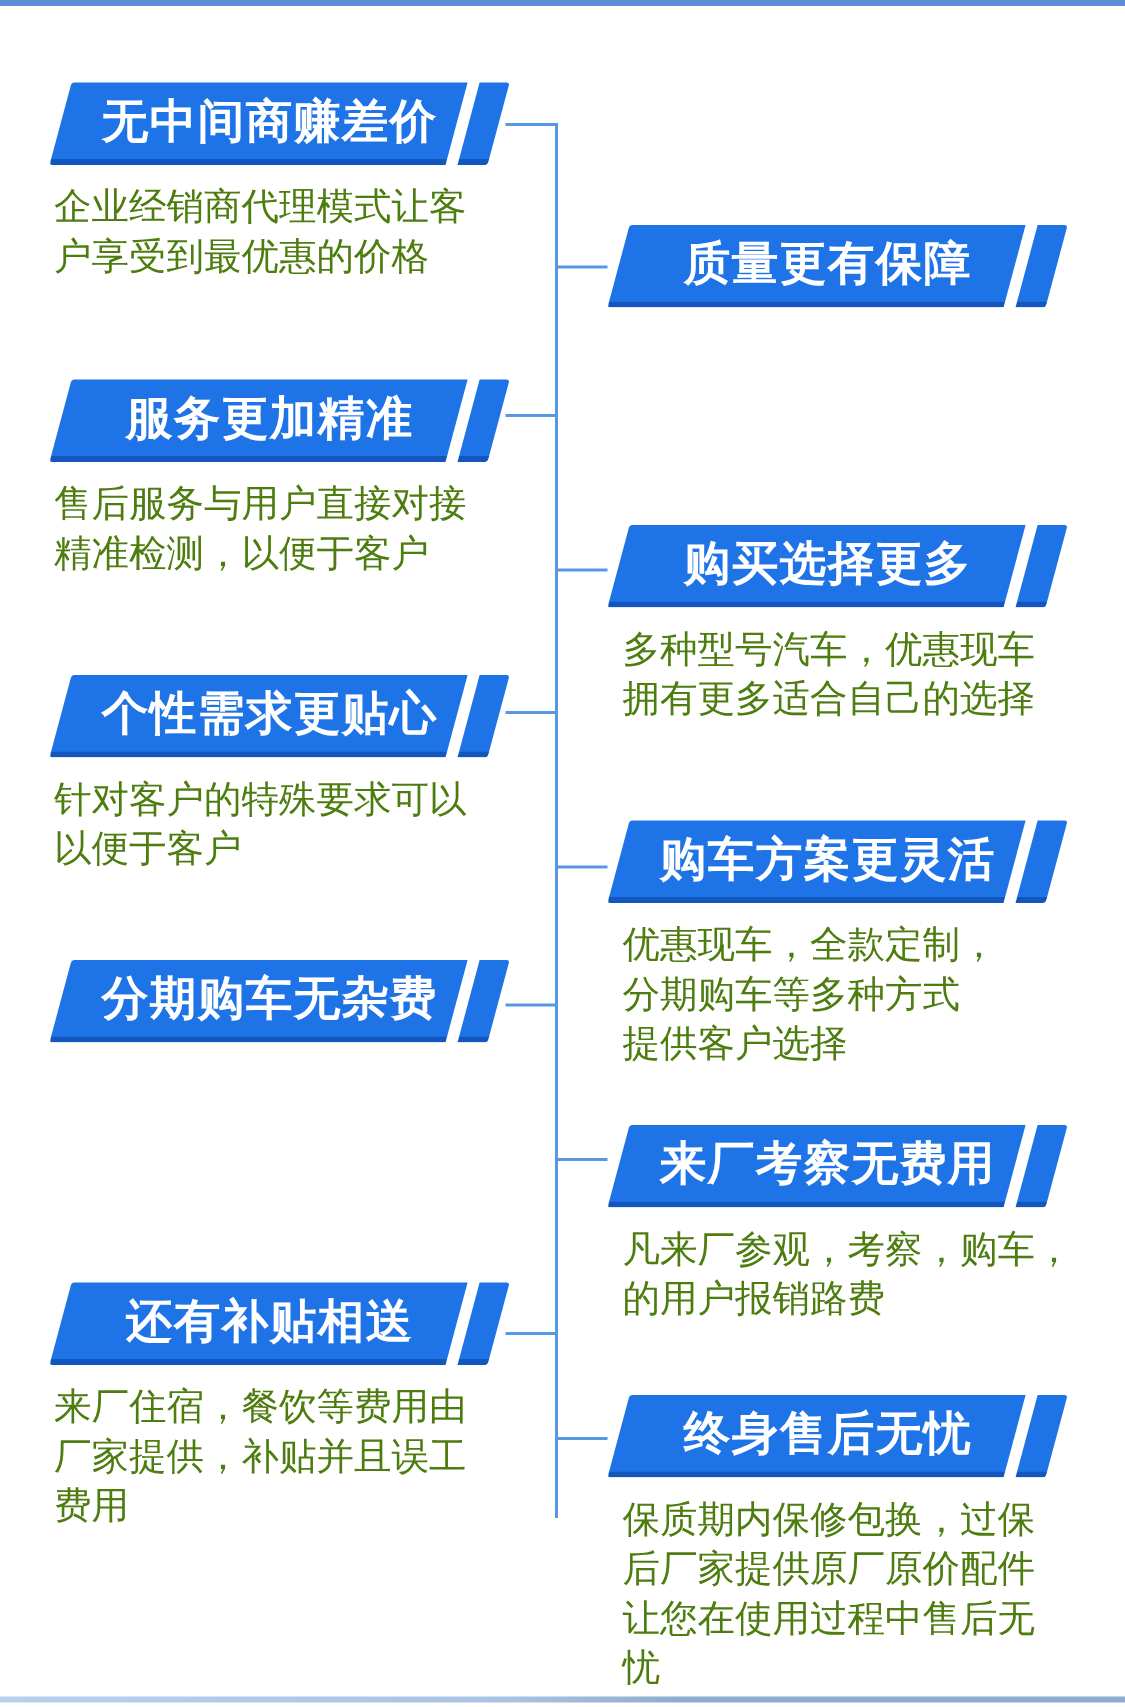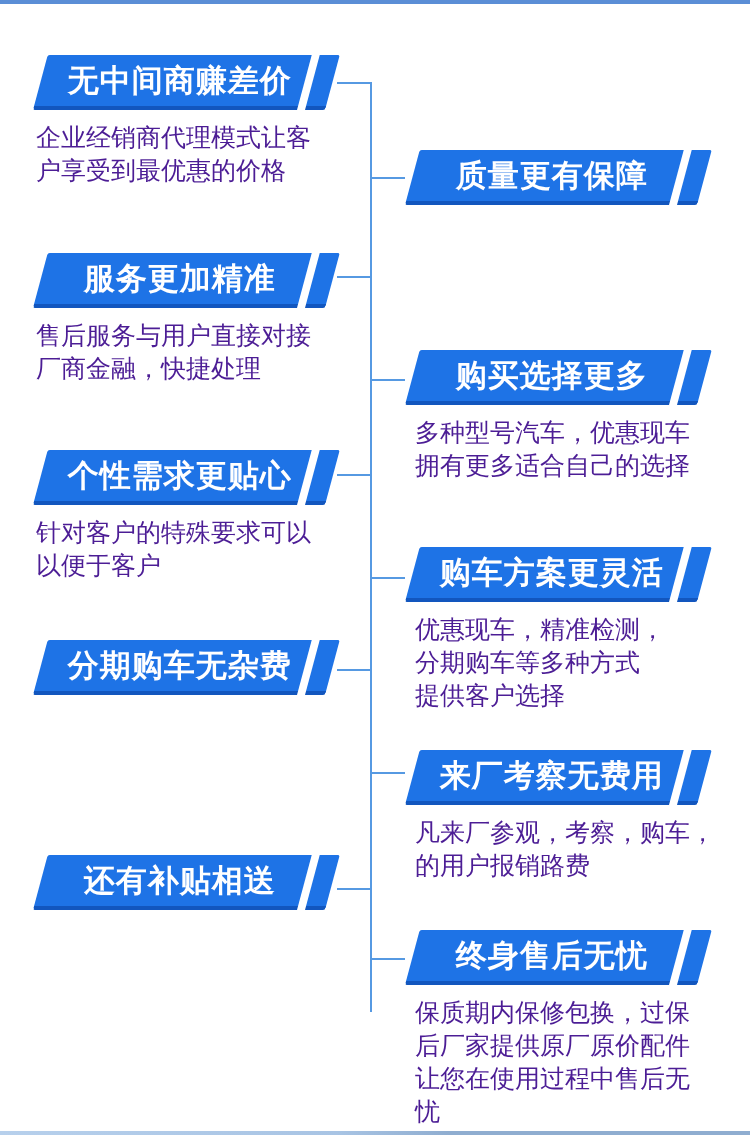--- a/index.html
+++ b/index.html
@@ -61,21 +61,21 @@
     font-size:31px;
     font-weight:700;
     letter-spacing:1px;
     white-space:nowrap;
     padding-right:14px; 
   }
   .body-text{
     margin:11px 0 0 0;
     padding:0;
     white-space:pre-line;
-    color:#4c1d95;
+    color:#4d7c0f;
     font-size:25px;
     font-weight:500;
     line-height:33px;
   }
   .item.left .body-text{padding-left:3px;}
   .item.right .body-text{padding-left:10px;}
 </style>
 </head>
 <body>
 
@@ -108,21 +108,21 @@
     <div class="banner">
       <span class="banner-label">质量更有保障</span>
     </div>
   </div>
 
   <div class="item left i-l2">
     <div class="banner">
       <span class="banner-label">服务更加精准</span>
     </div>
     <p class="body-text">售后服务与用户直接对接
-厂商金融，快捷处理</p>
+精准检测，以便于客户</p>
   </div>
 
   <div class="item right i-r2">
     <div class="banner">
       <span class="banner-label">购买选择更多</span>
     </div>
     <p class="body-text">多种型号汽车，优惠现车
 拥有更多适合自己的选择</p>
   </div>
 
@@ -131,21 +131,21 @@
       <span class="banner-label">个性需求更贴心</span>
     </div>
     <p class="body-text">针对客户的特殊要求可以
 以便于客户</p>
   </div>
 
   <div class="item right i-r3">
     <div class="banner">
       <span class="banner-label">购车方案更灵活</span>
     </div>
-    <p class="body-text">优惠现车，精准检测，
+    <p class="body-text">优惠现车，全款定制，
 分期购车等多种方式
 提供客户选择</p>
   </div>
 
   <div class="item left i-l4">
     <div class="banner">
       <span class="banner-label">分期购车无杂费</span>
     </div>
   </div>
 
@@ -154,20 +154,23 @@
       <span class="banner-label">来厂考察无费用</span>
     </div>
     <p class="body-text">凡来厂参观，考察，购车，
 的用户报销路费</p>
   </div>
 
   <div class="item left i-l5">
     <div class="banner">
       <span class="banner-label">还有补贴相送</span>
     </div>
+    <p class="body-text">来厂住宿，餐饮等费用由
+厂家提供，补贴并且误工
+费用</p>
   </div>
 
   <div class="item right i-r5">
     <div class="banner">
       <span class="banner-label">终身售后无忧</span>
     </div>
     <p class="body-text">保质期内保修包换，过保
 后厂家提供原厂原价配件
 让您在使用过程中售后无
 忧</p>

